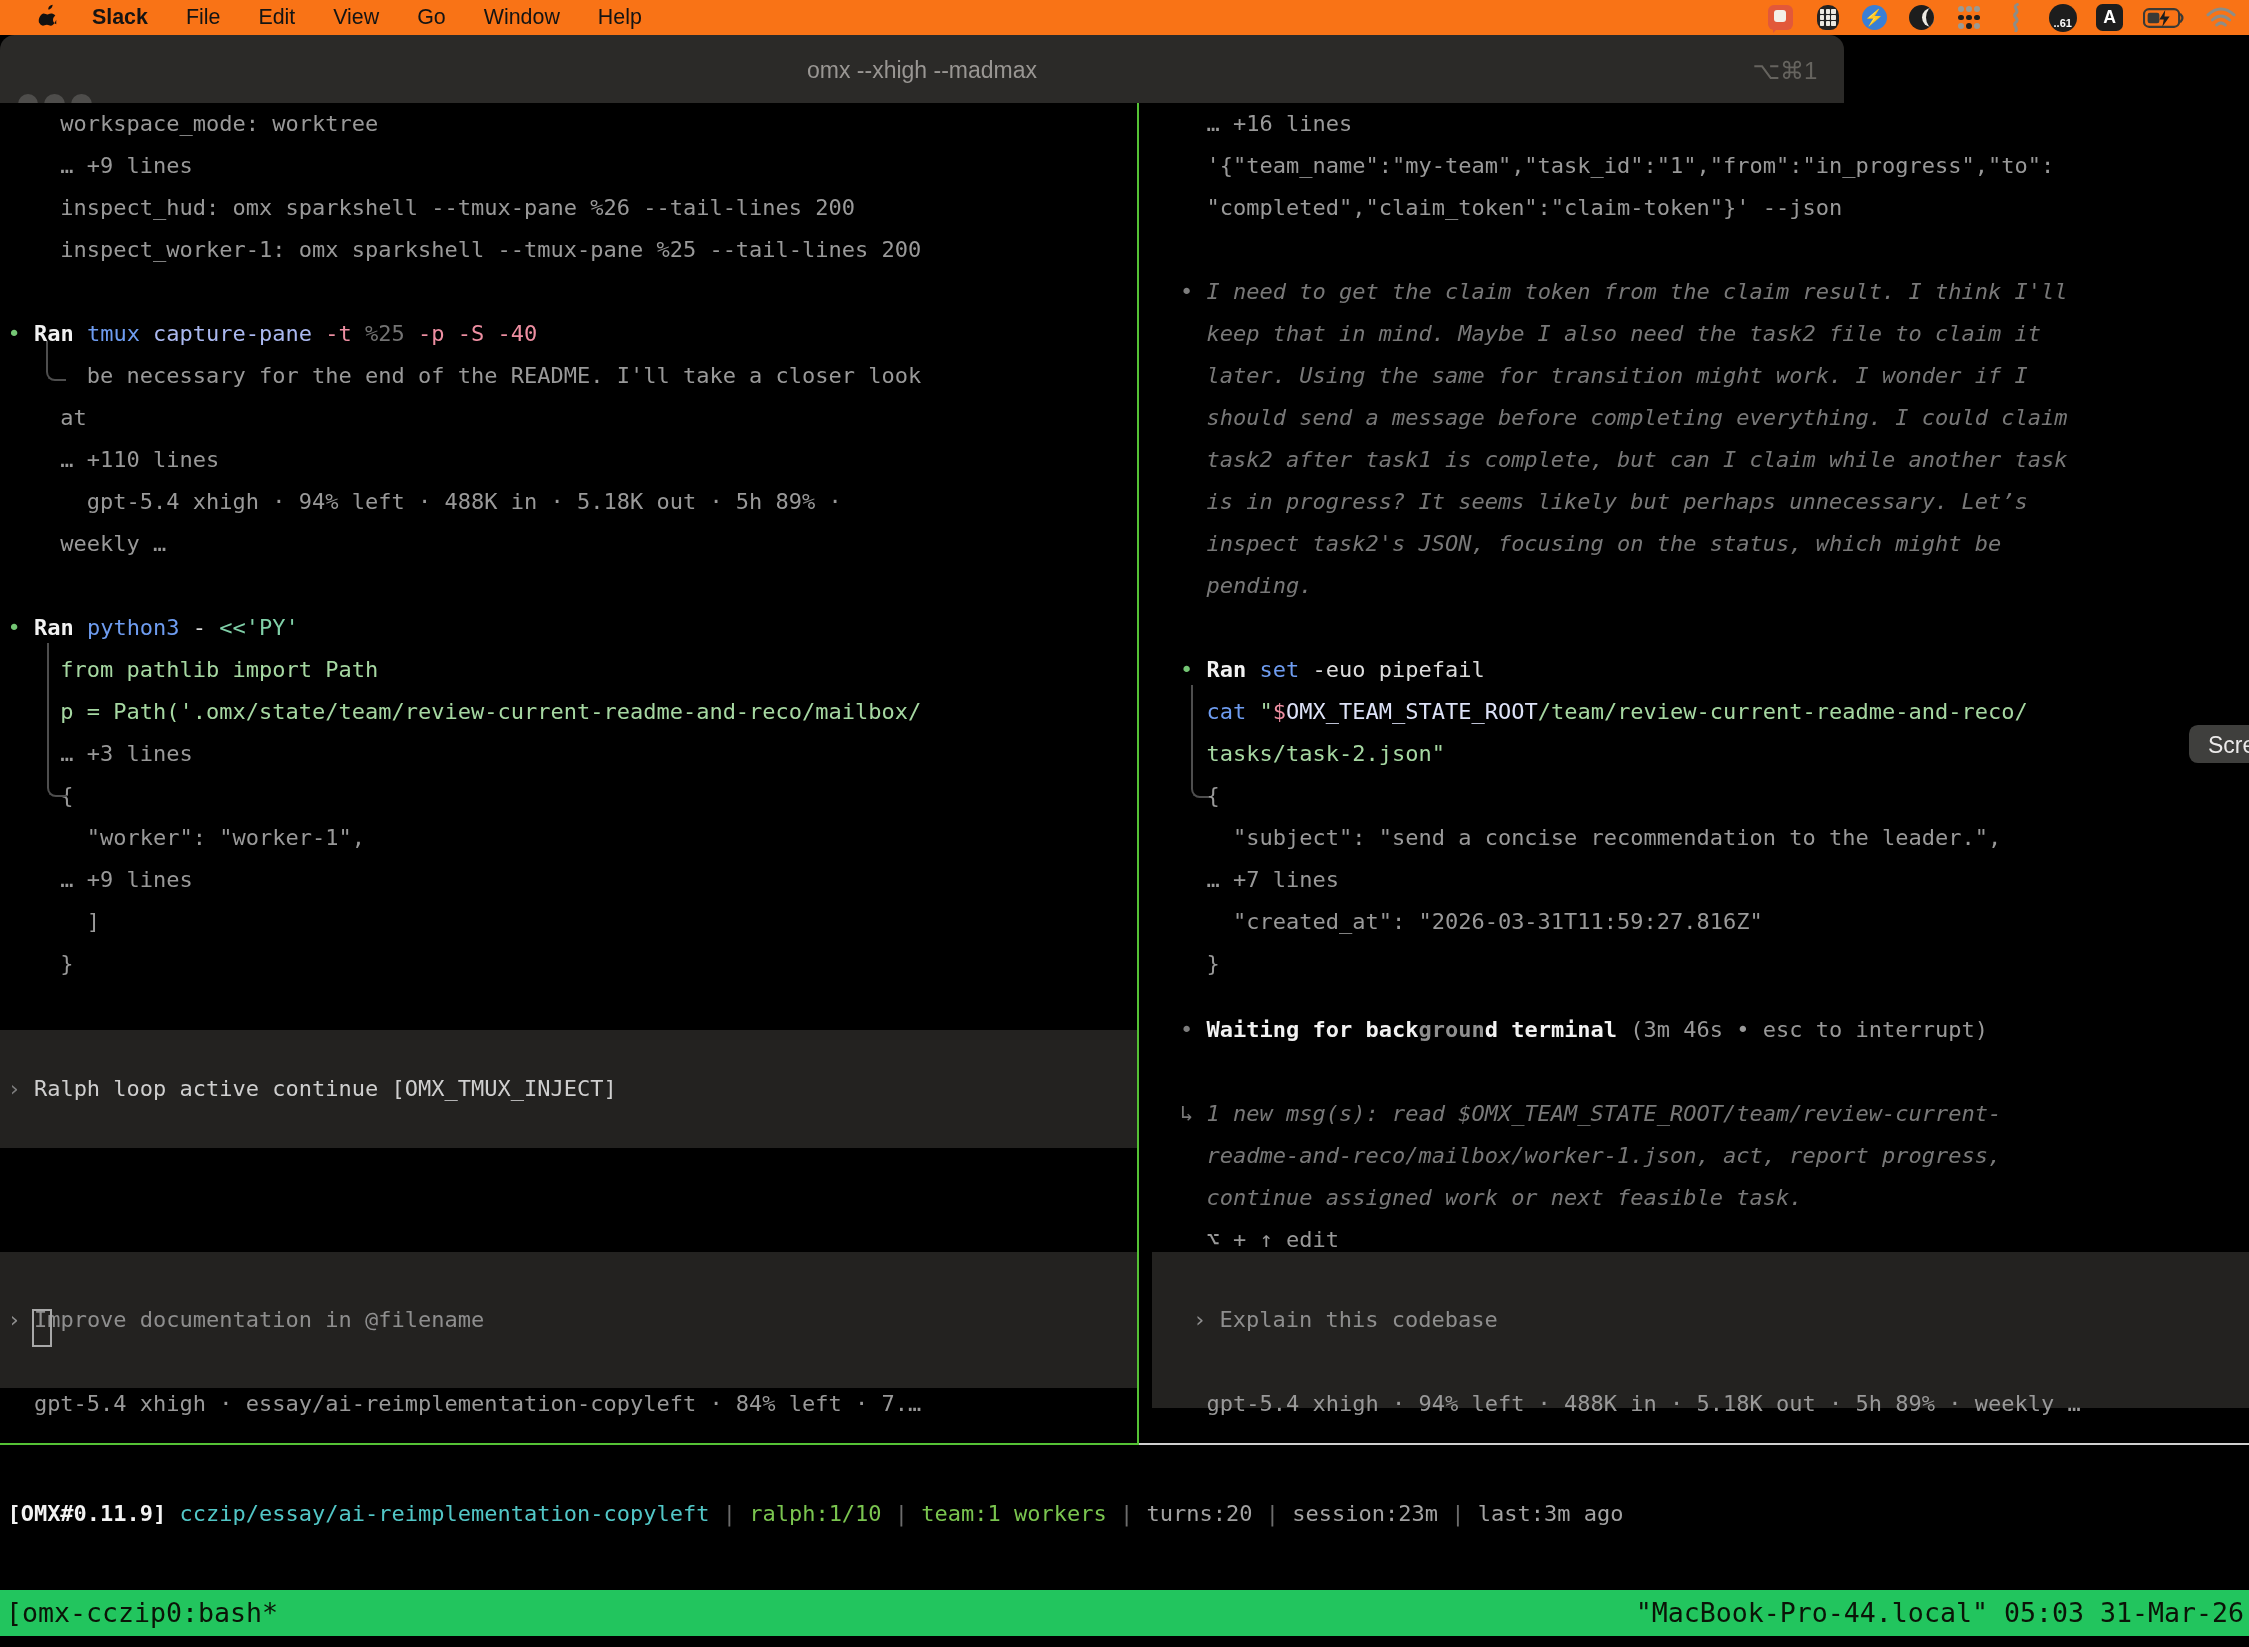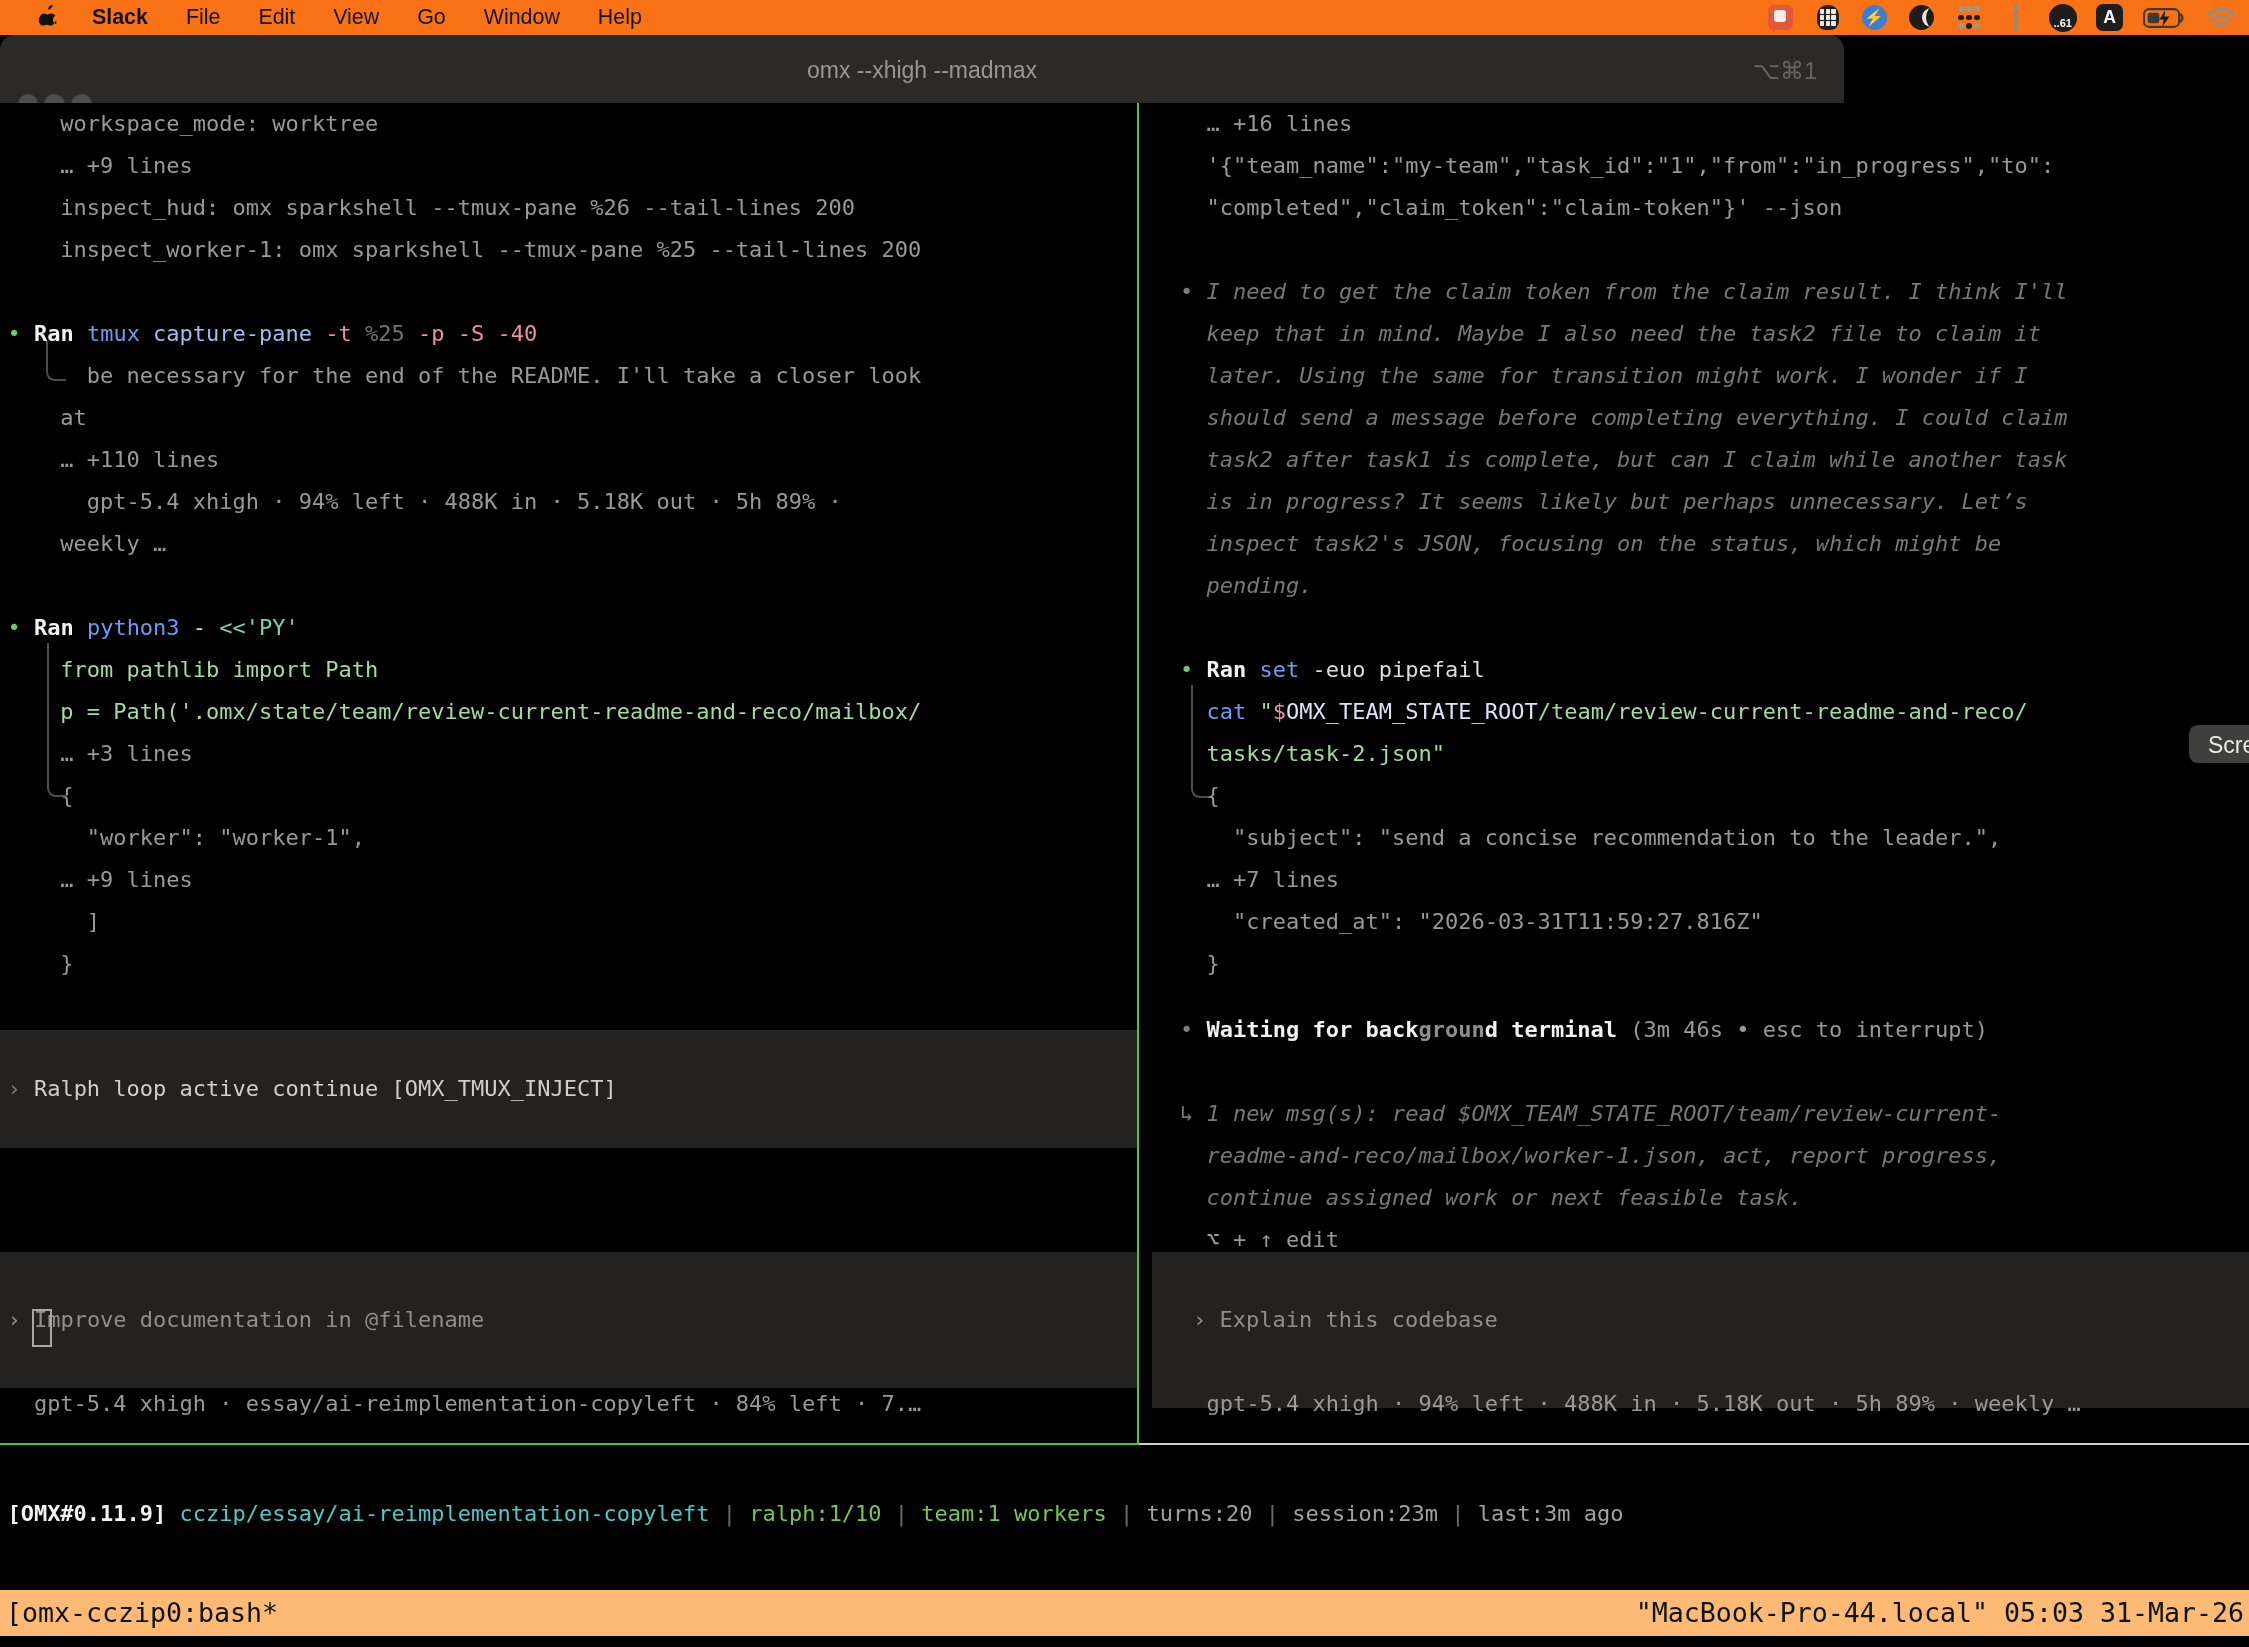--- a/index.html
+++ b/index.html
@@ -49,21 +49,21 @@
   .guide{position:absolute;border-left:2.2px solid #4e4e4e;border-bottom:2.2px solid #4e4e4e;
          border-bottom-left-radius:8.9px;width:17.7px;}
   #pane-divider{position:absolute;left:1137px;top:0;width:2.2px;height:1341px;background:#55c135;}
   #hborder-left{position:absolute;left:0;top:1340px;width:1139px;height:2.2px;background:#55c135;}
   #hborder-right{position:absolute;left:1139px;top:1340px;width:1111px;height:2.2px;background:#cfcfcf;}
   .cursor{position:relative;}
   .cursor::after{content:"";position:absolute;left:-1.5px;top:2.2px;width:16px;height:34px;border:2.2px solid #a8a8a8;}
   #tooltip{position:absolute;left:2189px;top:622px;width:81px;height:38px;background:#3f3f3d;
            border-radius:8.9px 0 0 8.9px;color:#eceaea;font-family:"Liberation Sans",sans-serif;
            font-size:23px;line-height:40px;padding-left:19px;box-sizing:border-box;}
-  #statusbar{position:absolute;left:0;top:1487px;width:2250px;height:46px;background:#fdba74;
+  #statusbar{position:absolute;left:0;top:1487px;width:2250px;height:46px;background:#22c55e;
              font-size:26.6px;line-height:46px;color:#0b1407;}
   #sb-left{position:absolute;left:5.9px;white-space:pre;}
   #sb-right{position:absolute;right:5.9px;white-space:pre;}
 </style>
 </head>
 <body>
 
 <div id="screen">
 
   <div id="menubar">

